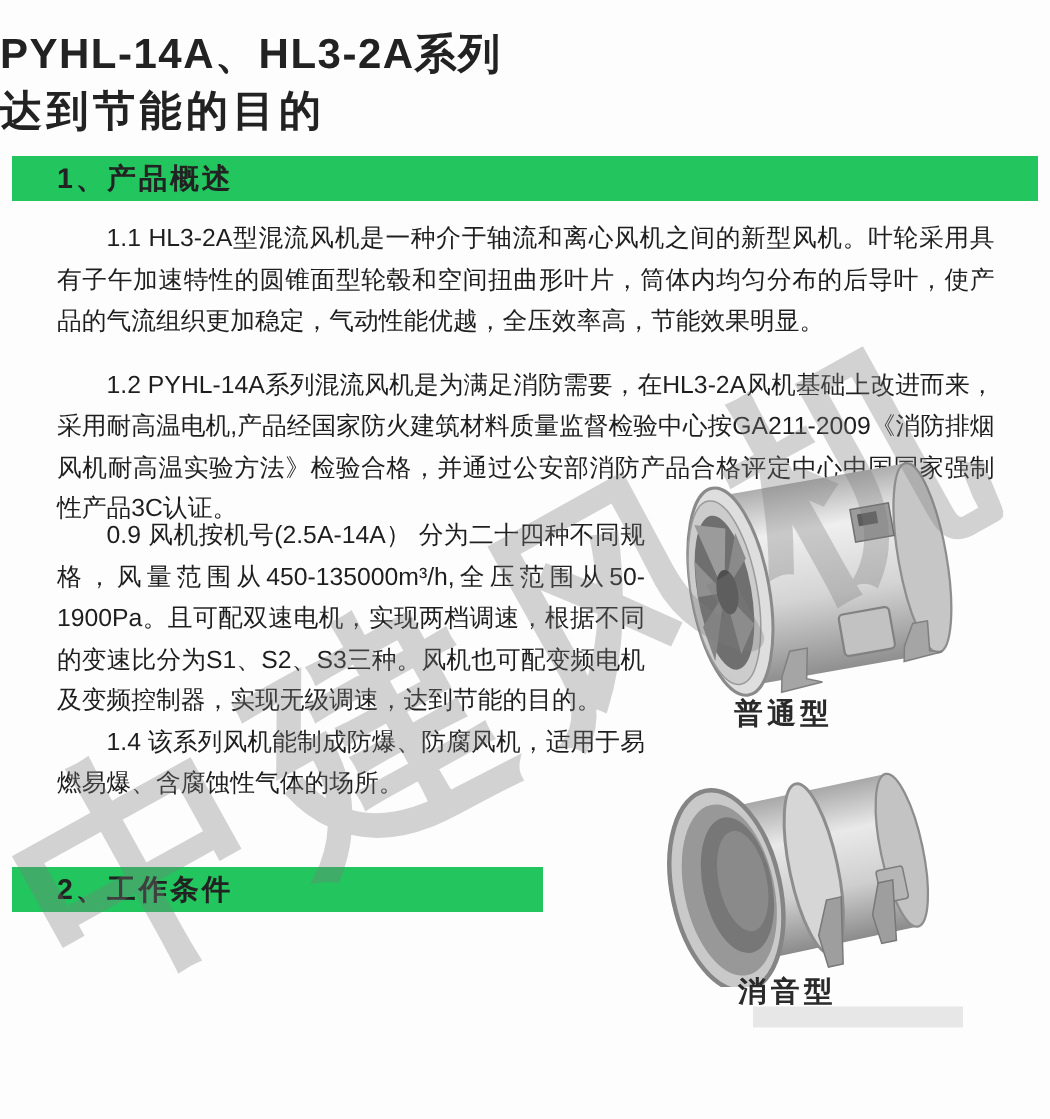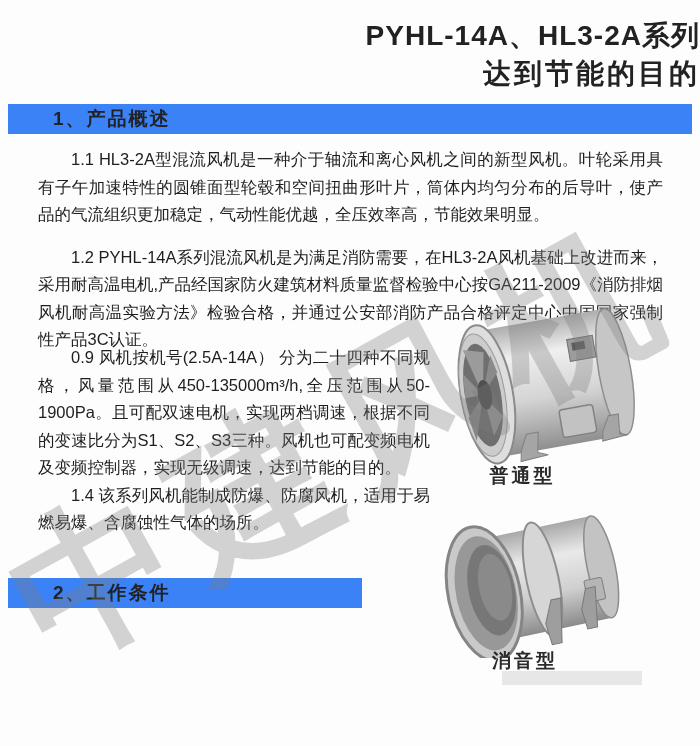--- a/index.html
+++ b/index.html
@@ -5,33 +5,33 @@
   html,body{margin:0;padding:0;background:#e9e9e9;}
   .page{
     position:relative;
     width:700px;height:746px;
     background:#fdfdfd;
     overflow:hidden;
     font-family:"Liberation Sans", sans-serif;
     color:#1e1e1e;
   }
   
-  .title{position:absolute;top:16px;left:0;width:700px;text-align:right;}
+  .title{position:absolute;top:16px;left:0;width:700px;text-align:left;}
   .title .line1{
     font-size:28px;font-weight:700;letter-spacing:1px;line-height:40px;color:#222;
   }
   .title .line2{
     font-size:28px;font-weight:700;letter-spacing:3px;line-height:36px;color:#222;
   }
   
   .section-bar{
     position:absolute;left:8px;height:30px;
-    background:#3b82f6;
+    background:#22c55e;
     display:flex;align-items:center;
-    box-sizing:border-box;padding-left:45px;
+    box-sizing:border-box;padding-left:30px;
   }
   .section-bar .heading{
     font-size:19px;font-weight:700;letter-spacing:2px;color:#222;
   }
   #bar1{top:104px;width:684px;}
   #bar2{top:578px;width:354px;}
   
   .paras-full{
     position:absolute;left:38px;top:146px;width:625px;
     font-size:16.5px;line-height:27.5px;

